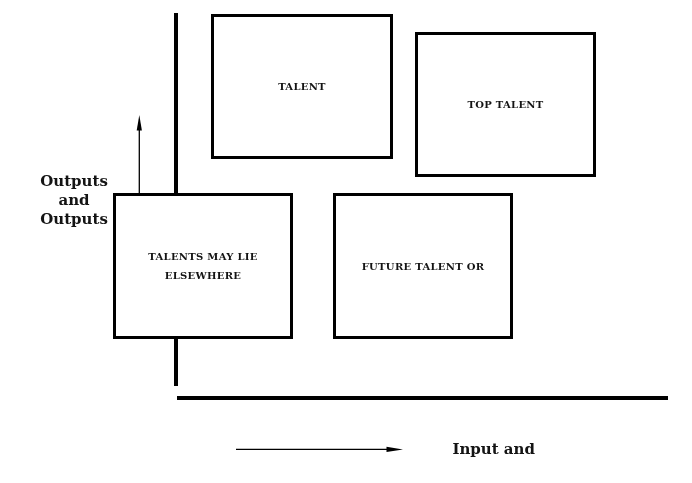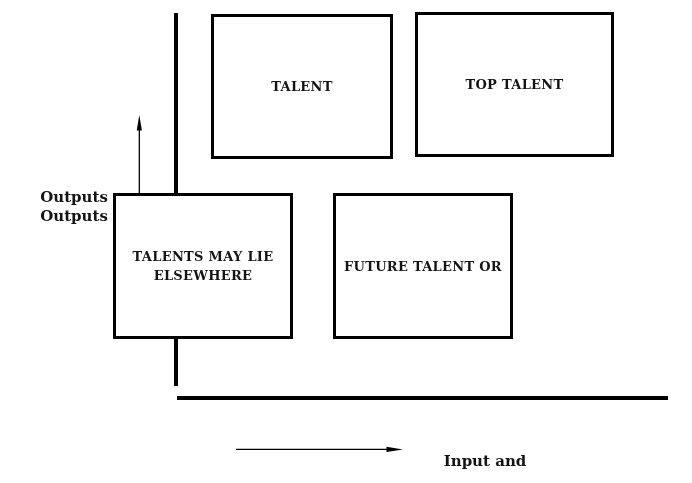--- a/index.html
+++ b/index.html
@@ -25,21 +25,21 @@
     box-sizing: border-box;
     border: 3px solid var(--line-color, #000000);
     background: var(--bg-color, #ffffff);
     display: flex;
     align-items: center;
     justify-content: center;
     text-align: center;
   }
   .quadrant-label {
     font-weight: bold;
-    font-size: 13px;
+    font-size: 10px;
     line-height: 19px;
     letter-spacing: 0.3px;
     color: var(--text-color, #141414);
   }
   .axis-label {
     position: absolute;
     font-weight: bold;
     font-size: 15px;
     line-height: 19px;
     text-align: center;
@@ -64,36 +64,37 @@
   <svg class="arrow-svg" style="left:131px; top:114px;" width="17" height="80" viewBox="0 0 17 80">
     <line x1="8.3" y1="79" x2="8.3" y2="14" stroke="currentColor" stroke-width="1.3"></line>
     <polygon points="8.3,1 5.7,16.5 10.9,16.5" fill="currentColor"></polygon>
   </svg>
 
   <svg class="arrow-svg" style="left:234px; top:443px;" width="170" height="13" viewBox="0 0 170 13">
     <line x1="2" y1="6.4" x2="154" y2="6.4" stroke="currentColor" stroke-width="1.3"></line>
     <polygon points="169,6.4 152.5,3.8 152.5,9" fill="currentColor"></polygon>
   </svg>
 
-  <div class="axis-label" style="left:24px; top:172px; width:100px;margin-top:16px;">
+  <div class="axis-label" style="left:24px; top:172px; width:100px;">
     <div>Outputs</div>
+    <div>and</div>
     <div>Outputs</div>
   </div>
 
-  <div class="axis-label" style="left:435px; top:452px; width:100px;">
+  <div class="axis-label" style="left:435px; top:440px; width:100px;text-align:right;">
     <div>Input and</div>
   </div>
 
   <div class="quadrant" style="left:211px; top:14px; width:182px; height:145px;">
     <div class="quadrant-label">
       <div>TALENT</div>
     </div>
   </div>
 
-  <div class="quadrant" style="left:415px; top:12px; width:199px; height:145px;">
+  <div class="quadrant" style="left:415px; top:32px; width:181px; height:145px;">
     <div class="quadrant-label">
       <div>TOP TALENT</div>
     </div>
   </div>
 
   <div class="quadrant" style="left:113px; top:193px; width:180px; height:146px;">
     <div class="quadrant-label">
       <div>TALENTS MAY LIE</div>
       <div>ELSEWHERE</div>
     </div>

